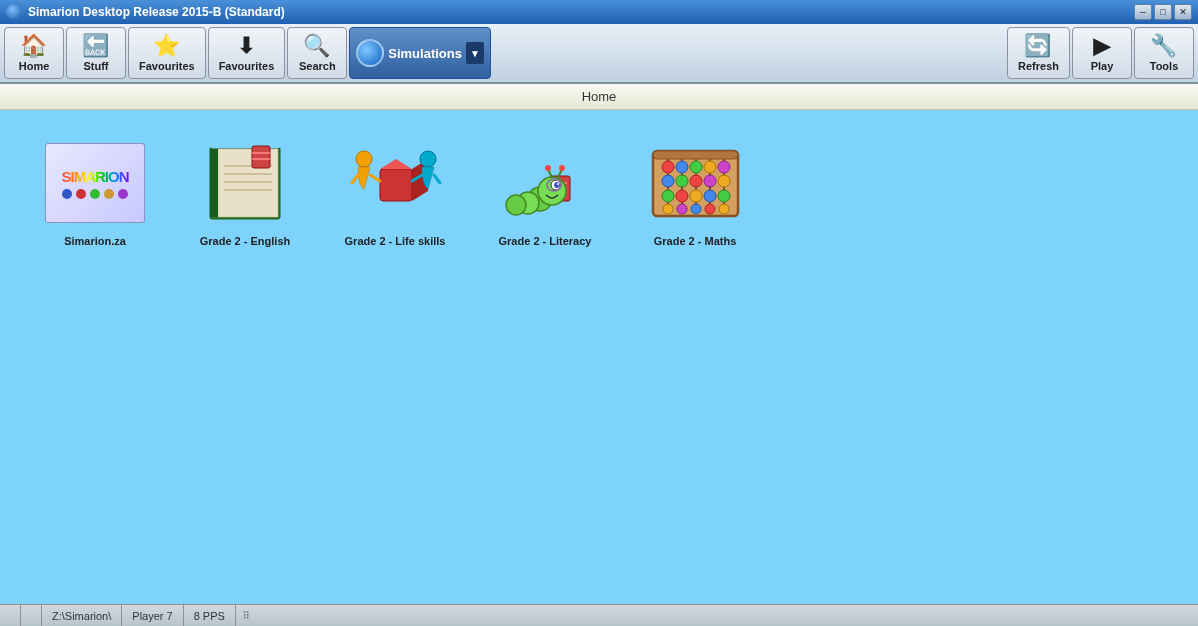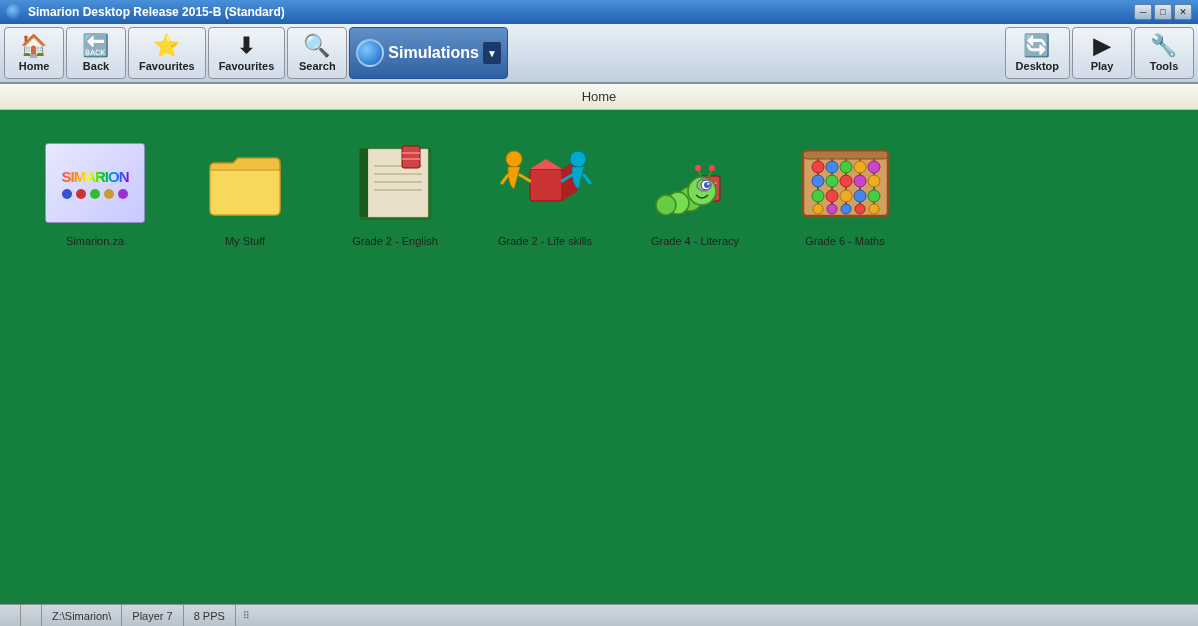--- a/index.html
+++ b/index.html
@@ -93,21 +93,21 @@
       padding: 4px 6px;
       display: flex;
       flex-direction: row;
       align-items: center;
       height: 52px;
       border-radius: 4px;
       cursor: pointer;
       gap: 4px;
     }
     .simulations-btn .sim-text {
-      font-size: 16px;
+      font-size: 13px;
       font-weight: bold;
       color: white;
       text-align: right;
     }
     .sim-globe {
       width: 28px;
       height: 28px;
       border-radius: 50%;
       background: radial-gradient(circle at 35% 35%, #80c8ff, #1060c0);
       border: 2px solid #ffffff80;
@@ -134,21 +134,21 @@
       display: flex;
       align-items: center;
       justify-content: center;
       border-bottom: 1px solid #c0c0b0;
       font-size: 13px;
       color: #333;
     }
 
     
     .main-content {
-      background: #15803d;
+      background: #7dd3fc;
       height: calc(626px - 24px - 60px - 26px - 22px);
       overflow: auto;
       padding: 20px 30px;
     }
     .items-grid {
       display: flex;
       flex-wrap: wrap;
       gap: 20px;
       align-items: flex-start;
     }
@@ -167,20 +167,21 @@
       display: flex;
       align-items: center;
       justify-content: center;
       margin-bottom: 6px;
     }
     .item-label {
       font-size: 11px;
       color: #222;
       text-align: center;
       line-height: 1.3;
+      font-weight: bold;
     }
 
     
     .status-bar {
       background: linear-gradient(to bottom, #d0d8e0, #b8c4cc);
       height: 22px;
       display: flex;
       align-items: center;
       border-top: 1px solid #909090;
       font-size: 11px;
@@ -255,21 +256,21 @@
 
 <div class="toolbar">
 
   <div class="toolbar-btn">
     <span class="toolbar-icon">🏠</span>
     <span>Home</span>
   </div>
 
   <div class="toolbar-btn">
     <span class="toolbar-icon">🔙</span>
-    <span>Back</span>
+    <span>Stuff</span>
   </div>
 
   <div class="toolbar-btn">
     <span class="toolbar-icon">⭐</span>
     <span>Favourites</span>
   </div>
 
   <div class="toolbar-btn">
     <span class="toolbar-icon">⬇</span>
     <span>Favourites</span>
@@ -283,21 +284,21 @@
   <div class="simulations-btn">
     <div class="sim-globe"></div>
     <span class="sim-text">Simulations</span>
     <div class="sim-arrow">▼</div>
   </div>
 
   <div class="toolbar-spacer"></div>
 
   <div class="toolbar-btn">
     <span class="toolbar-icon">🔄</span>
-    <span>Desktop</span>
+    <span>Refresh</span>
   </div>
 
   <div class="toolbar-btn">
     <span class="toolbar-icon">▶</span>
     <span>Play</span>
   </div>
 
   <div class="toolbar-btn">
     <span class="toolbar-icon">🔧</span>
     <span>Tools</span>
@@ -320,30 +321,20 @@
             <div class="dot" style="background:#cc3333"></div>
             <div class="dot" style="background:#33bb33"></div>
             <div class="dot" style="background:#cc9933"></div>
             <div class="dot" style="background:#9933cc"></div>
           </div>
         </div>
       </div>
       <span class="item-label">Simarion.za</span>
     </div>
 
-    <div class="grid-item">
-      <div class="item-icon">
-        <svg width="80" height="70" viewBox="0 0 80 70">
-
-          <path d="M5,20 Q5,15 10,15 L28,15 L33,10 L70,10 Q75,10 75,15 L75,62 Q75,67 70,67 L10,67 Q5,67 5,62 Z" fill="#f0c040" stroke="#c09020" stroke-width="1.5"></path>
-          <path d="M5,22 L75,22 L75,62 Q75,67 70,67 L10,67 Q5,67 5,62 Z" fill="#f8d858" stroke="#c09020" stroke-width="1"></path>
-        </svg>
-      </div>
-      <span class="item-label">My Stuff</span>
-    </div>
 
     <div class="grid-item">
       <div class="item-icon">
         <svg width="90" height="85" viewBox="0 0 90 85">
 
           <path d="M12,8 Q10,6 10,8 L10,76 Q10,78 12,78 L78,78 Q80,78 80,76 L80,8 Q80,6 78,8 Z" fill="#2d7a2d" stroke="#1a5a1a" stroke-width="1"></path>
 
           <path d="M18,8 L78,8 L78,76 L18,76 Z" fill="#e8e0c8" stroke="#c0b080" stroke-width="0.5"></path>
 
           <path d="M10,8 L18,8 L18,76 L10,76 Z" fill="#1a5a1a"></path>
@@ -405,21 +396,21 @@
           <ellipse cx="56" cy="44" rx="7" ry="6" fill="none" stroke="#8866aa" stroke-width="1.5"></ellipse>
 
           <line x1="54" y1="37" x2="50" y2="28" stroke="#448822" stroke-width="2"></line>
           <circle cx="50" cy="27" r="3" fill="#ff4444"></circle>
           <line x1="60" y1="37" x2="64" y2="28" stroke="#448822" stroke-width="2"></line>
           <circle cx="64" cy="27" r="3" fill="#ff4444"></circle>
 
           <path d="M48,54 Q54,60 60,54" fill="none" stroke="#333" stroke-width="1.5"></path>
         </svg>
       </div>
-      <span class="item-label">Grade 4 - Literacy</span>
+      <span class="item-label">Grade 2 - Literacy</span>
     </div>
 
     <div class="grid-item">
       <div class="item-icon">
         <svg width="95" height="85" viewBox="0 0 95 85">
 
           <rect x="5" y="10" width="85" height="65" rx="4" fill="#d4a060" stroke="#8a5020" stroke-width="2.5"></rect>
           <rect x="5" y="10" width="85" height="8" rx="4" fill="#b07840" stroke="#8a5020" stroke-width="1"></rect>
 
           <line x1="20" y1="18" x2="20" y2="72" stroke="#8a5020" stroke-width="2"></line>
@@ -446,21 +437,21 @@
           <circle cx="62" cy="55" r="6" fill="#4488ee" stroke="#2255aa" stroke-width="1"></circle>
           <circle cx="76" cy="55" r="6" fill="#44cc44" stroke="#228822" stroke-width="1"></circle>
 
           <circle cx="20" cy="68" r="5" fill="#eeaa22" stroke="#aa7700" stroke-width="1"></circle>
           <circle cx="34" cy="68" r="5" fill="#cc44cc" stroke="#882288" stroke-width="1"></circle>
           <circle cx="48" cy="68" r="5" fill="#4488ee" stroke="#2255aa" stroke-width="1"></circle>
           <circle cx="62" cy="68" r="5" fill="#ee4444" stroke="#aa2222" stroke-width="1"></circle>
           <circle cx="76" cy="68" r="5" fill="#eeaa22" stroke="#aa7700" stroke-width="1"></circle>
         </svg>
       </div>
-      <span class="item-label">Grade 6 - Maths</span>
+      <span class="item-label">Grade 2 - Maths</span>
     </div>
 
   </div>
 </div>
 
 <div class="status-bar">
   <div class="status-segment">
     <span></span>
   </div>
   <div class="status-segment">

